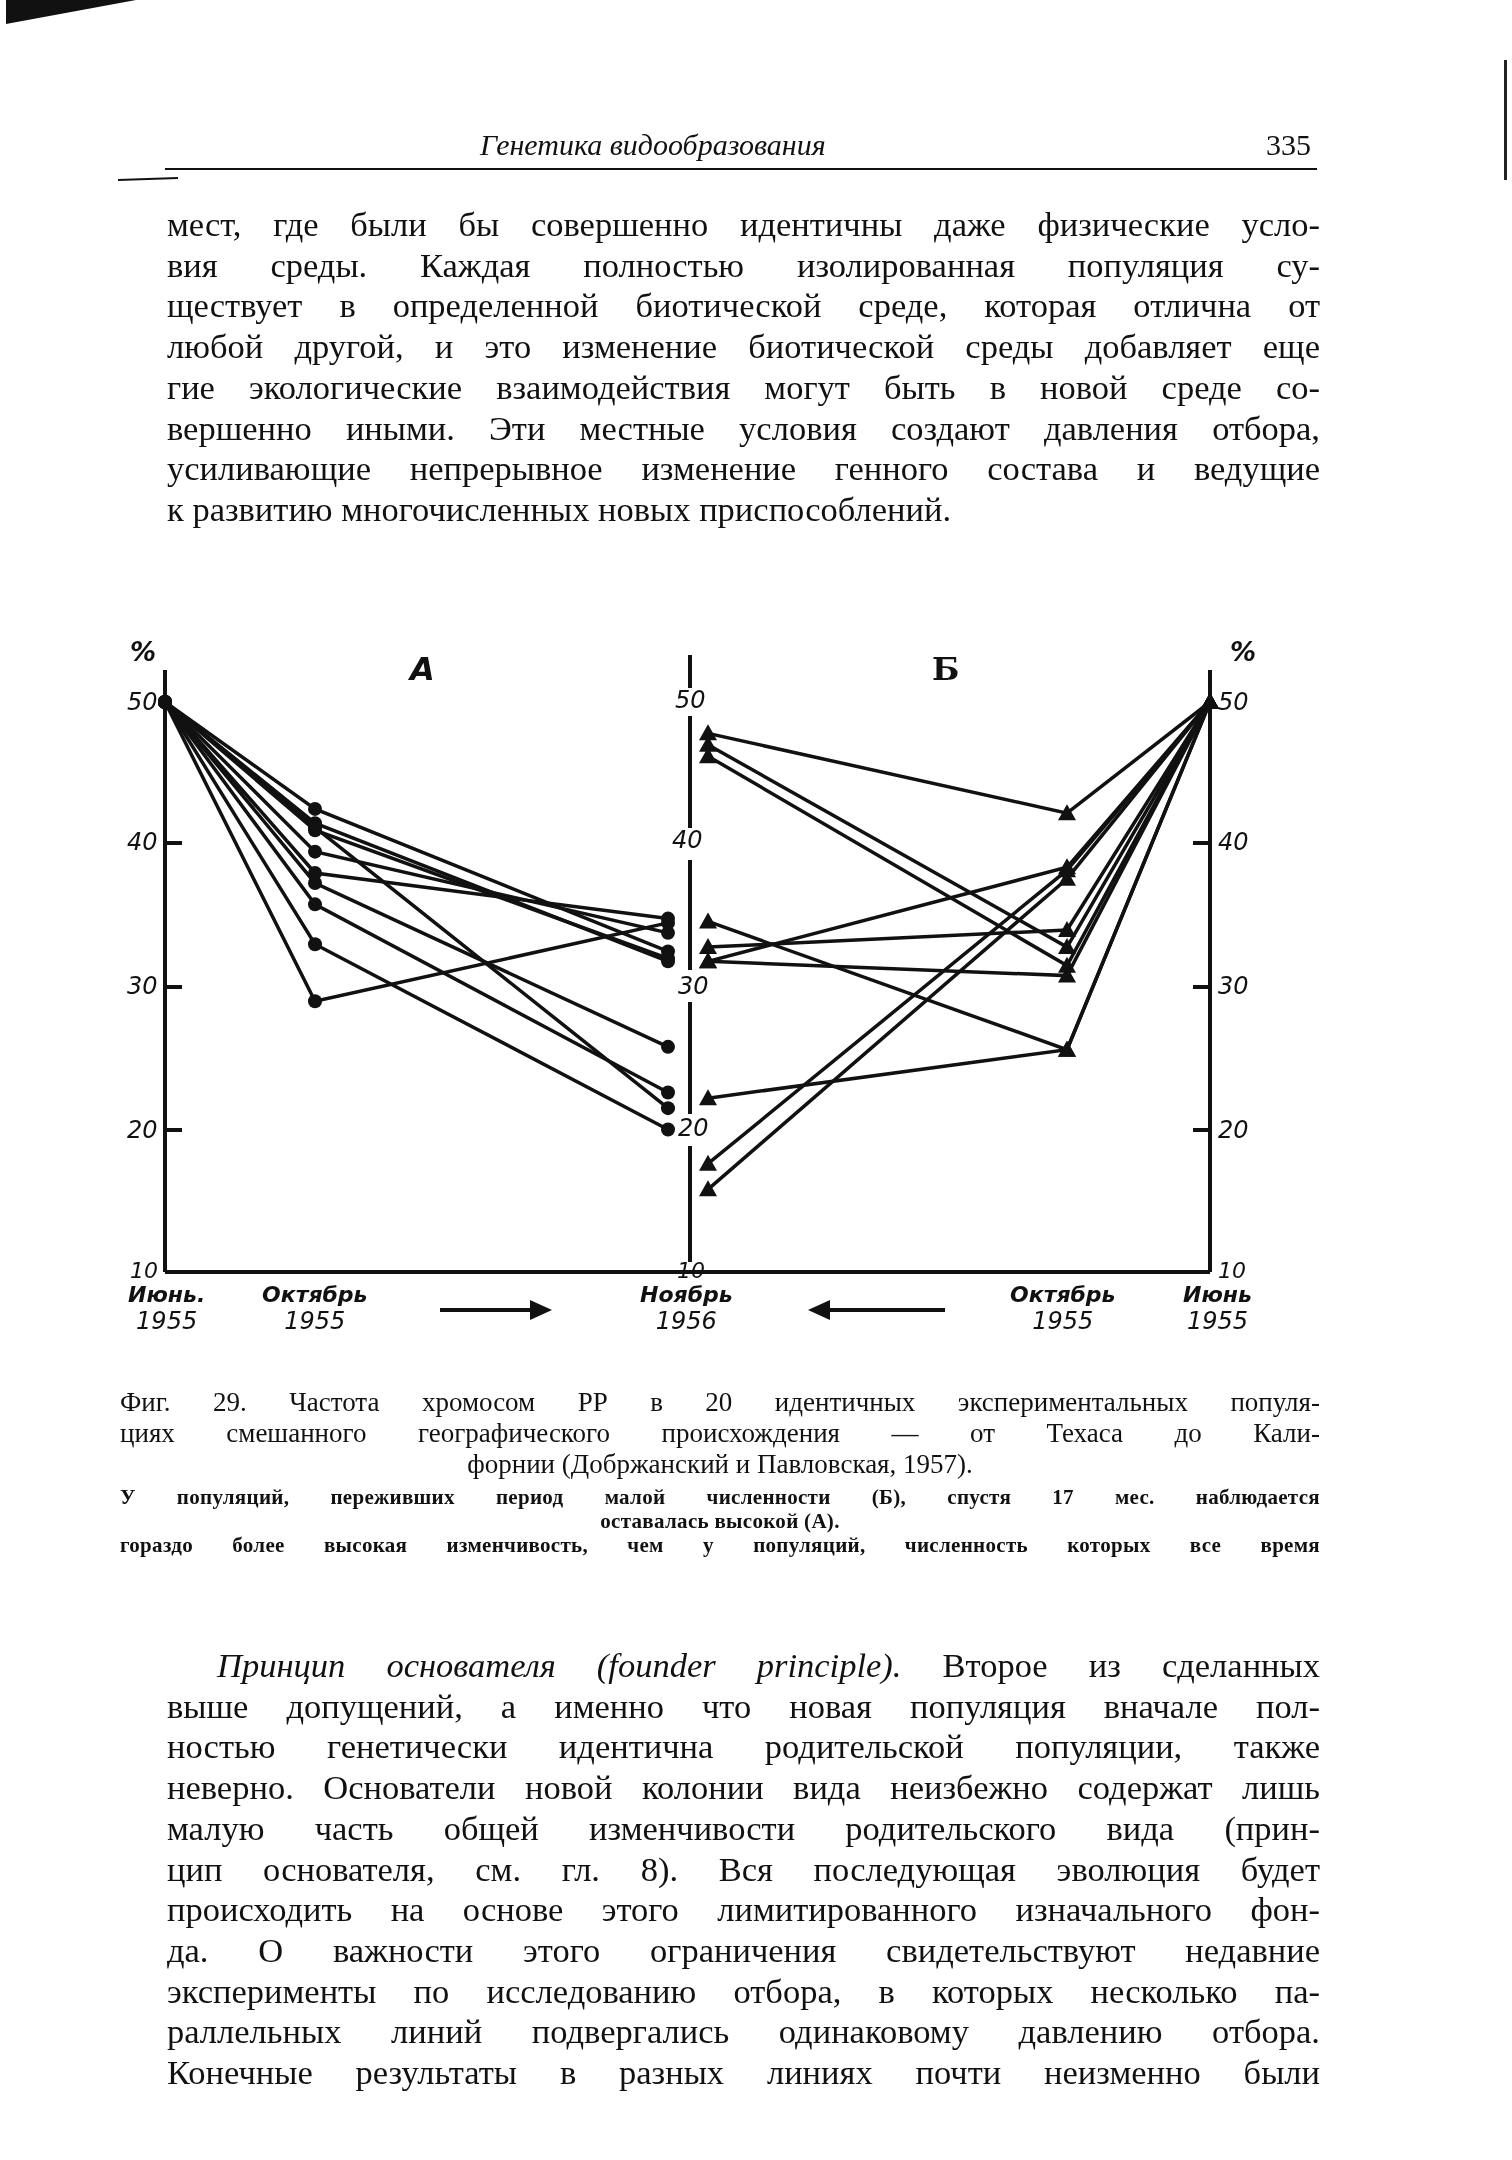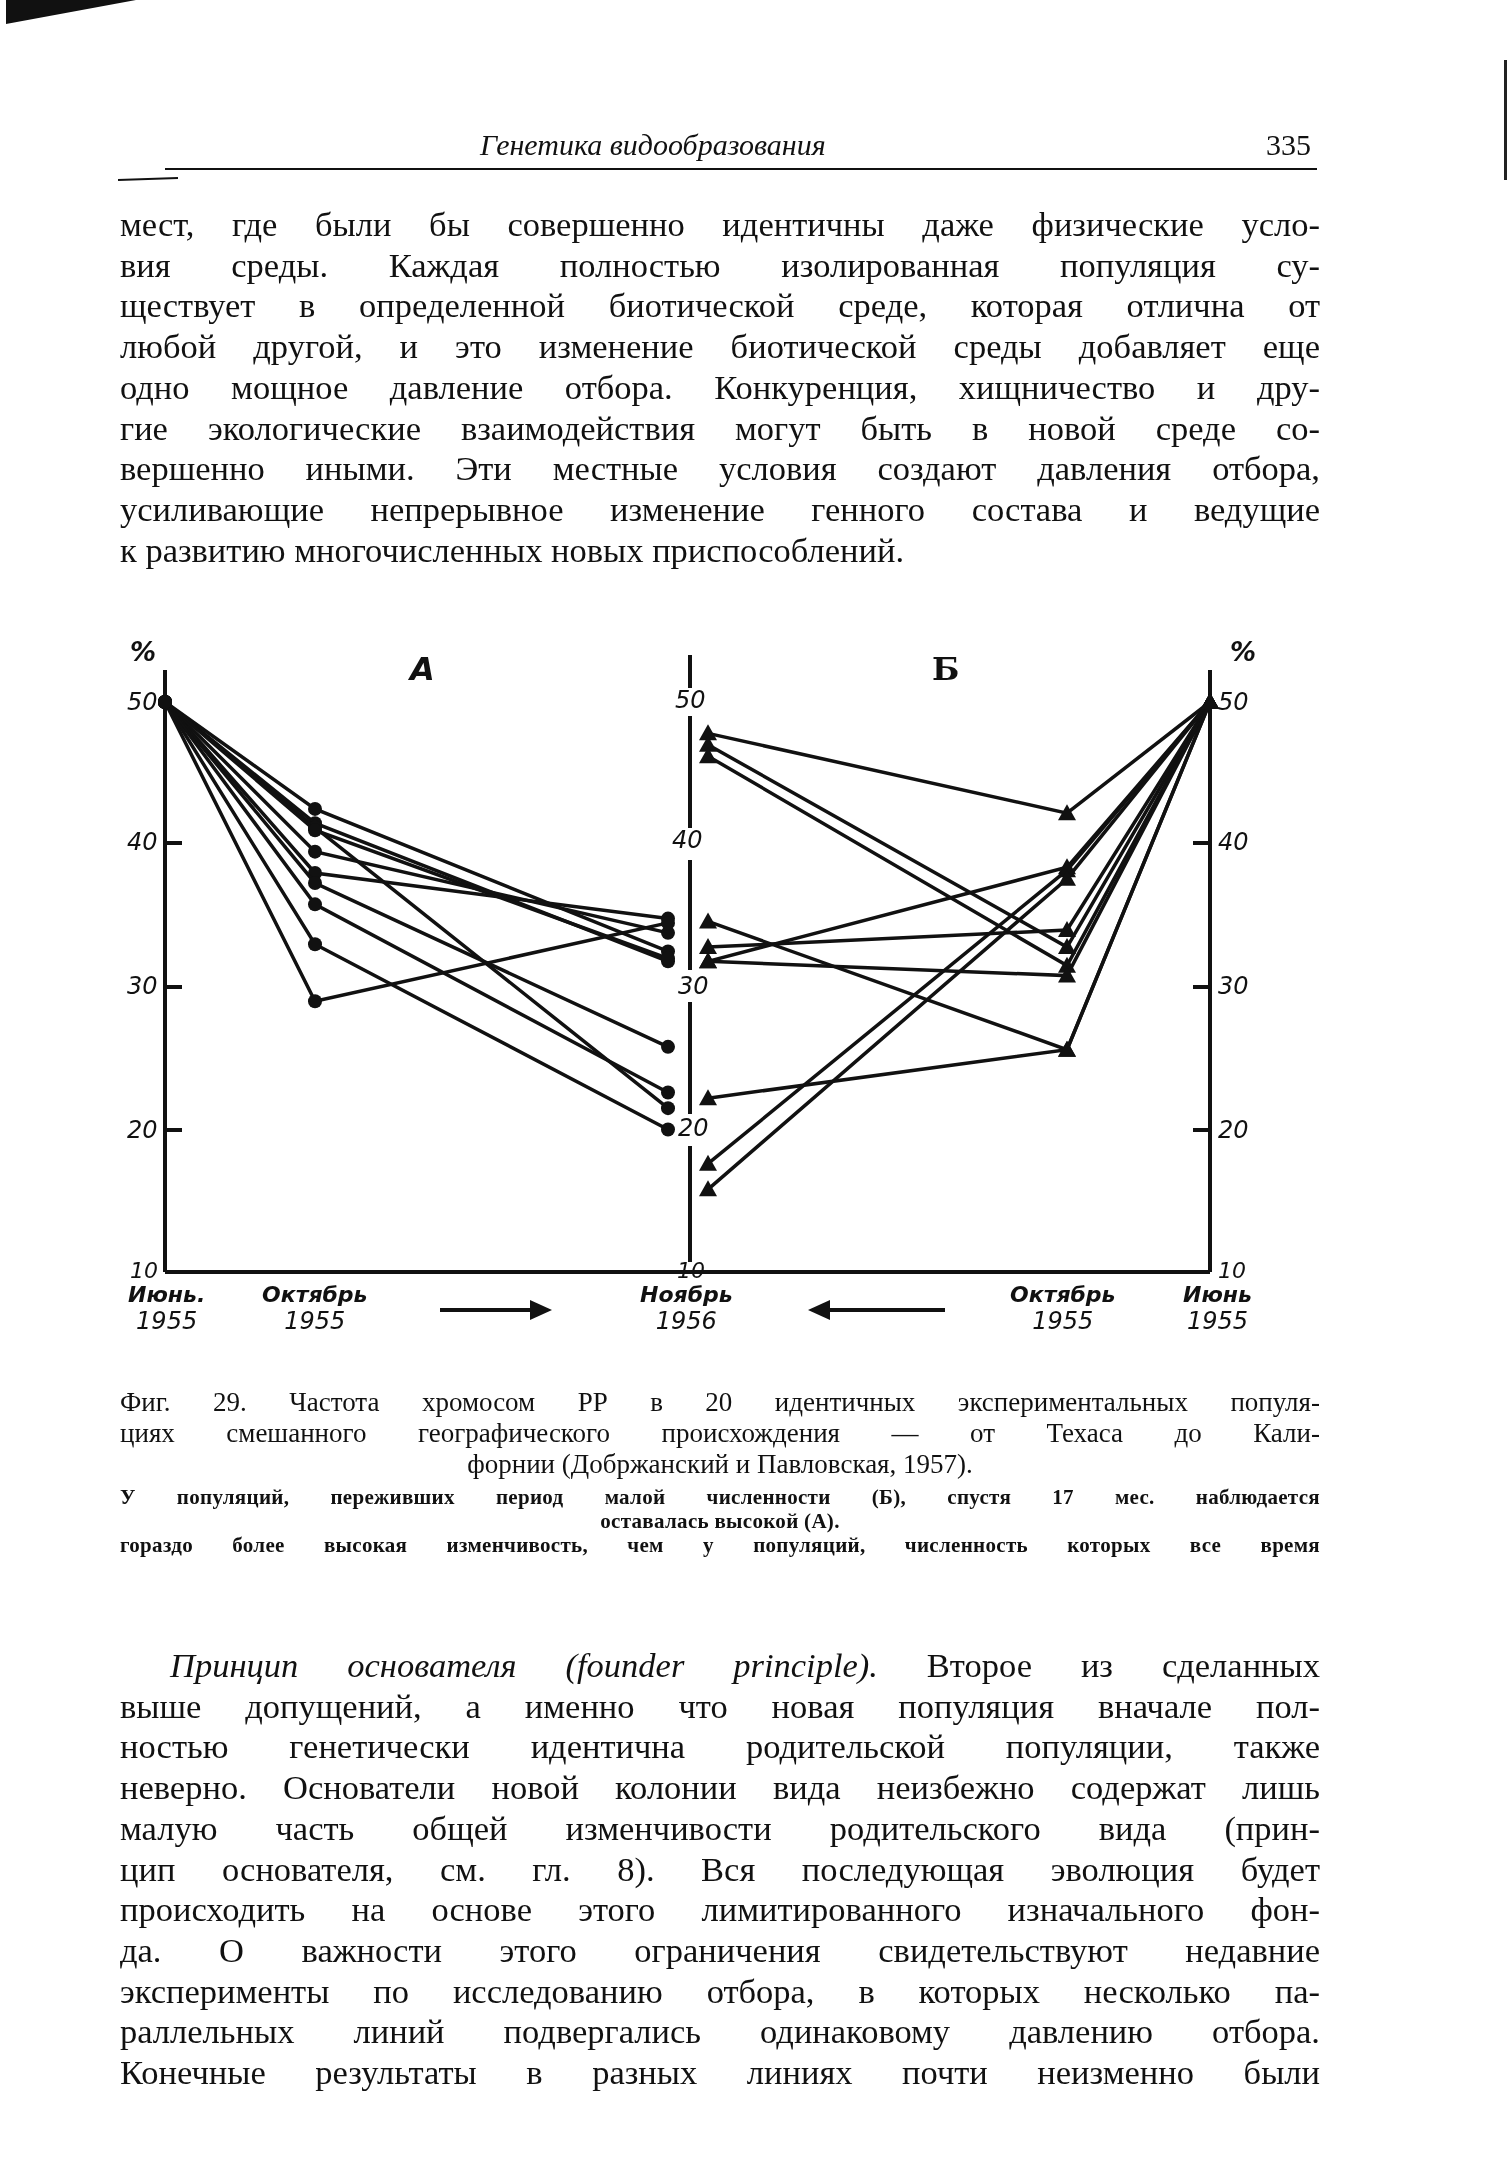--- a/index.html
+++ b/index.html
@@ -3,21 +3,21 @@
 <meta charset="utf-8">
 <style>
   html, body { margin:0; padding:0; background:#ffffff; }
   body { width:1512px; height:2160px; position:relative; overflow:hidden; font-family:"DejaVu Serif", serif; color:#111; }
   .corner { position:absolute; left:6px; top:0; width:0; height:0; border-top:24px solid #111; border-right:130px solid transparent; }
   .running-head { position:absolute; left:165px; top:120px; width:1152px; height:48px; border-bottom:2px solid #111; }
   .running-title { position:absolute; left:315px; top:8px; font-style:italic; font-size:30px; font-family:"Liberation Serif", serif; }
   .page-num { position:absolute; right:6px; top:8px; font-size:30px; font-family:"Liberation Serif", serif; }
   .head-tail { position:absolute; left:118px; top:178px; width:60px; height:2px; background:#111; transform:rotate(-2deg); }
   .para { position:absolute; left:120px; width:1200px; font-family:"Liberation Serif", serif; font-size:34.5px; line-height:40.7px; text-align:justify; }
-  .para .line { display:block; white-space:nowrap; text-align:justify; text-align-last:justify; }
+  .para .line { display:block; white-space:nowrap; text-align:justify; text-align-last:justify;margin-left:47px; }
   .para .line.last { text-align-last:left; }
   .p1 { top:204px; }
   .p2 { top:1645px; }
   .p2 .first { padding-left:50px; }
   .it { font-style:italic; }
   .figure { position:absolute; left:0; top:620px; width:1512px; height:730px; }
   .fig-svg { position:absolute; left:0; top:0; }
   .caption { position:absolute; left:120px; width:1200px; font-family:"Liberation Serif", serif; }
   .cap-main { top:1387px; font-size:27px; line-height:31px; }
   .cap-main .line { display:block; white-space:nowrap; text-align:justify; text-align-last:justify; }
@@ -38,21 +38,20 @@
   <span class="running-title">Генетика видообразования</span>
   <span class="page-num">335</span>
 </div>
 <div class="head-tail"></div>
 
 <div class="para p1">
   <span class="line">мест, где были бы совершенно идентичны даже физические усло-</span>
   <span class="line">вия среды. Каждая полностью изолированная популяция су-</span>
   <span class="line">ществует в определенной биотической среде, которая отлична от</span>
   <span class="line">любой другой, и это изменение биотической среды добавляет еще</span>
-  <span class="line">одно мощное давление отбора. Конкуренция, хищничество и дру-</span>
   <span class="line">гие экологические взаимодействия могут быть в новой среде со-</span>
   <span class="line">вершенно иными. Эти местные условия создают давления отбора,</span>
   <span class="line">усиливающие непрерывное изменение генного состава и ведущие</span>
   <span class="line last">к развитию многочисленных новых приспособлений.</span>
 </div>
 
 <div class="figure">
   <svg class="fig-svg" id="chart-svg" width="1512" height="730" viewBox="0 620 1512 730">
 
     <g stroke="#111" stroke-width="4" fill="none">

